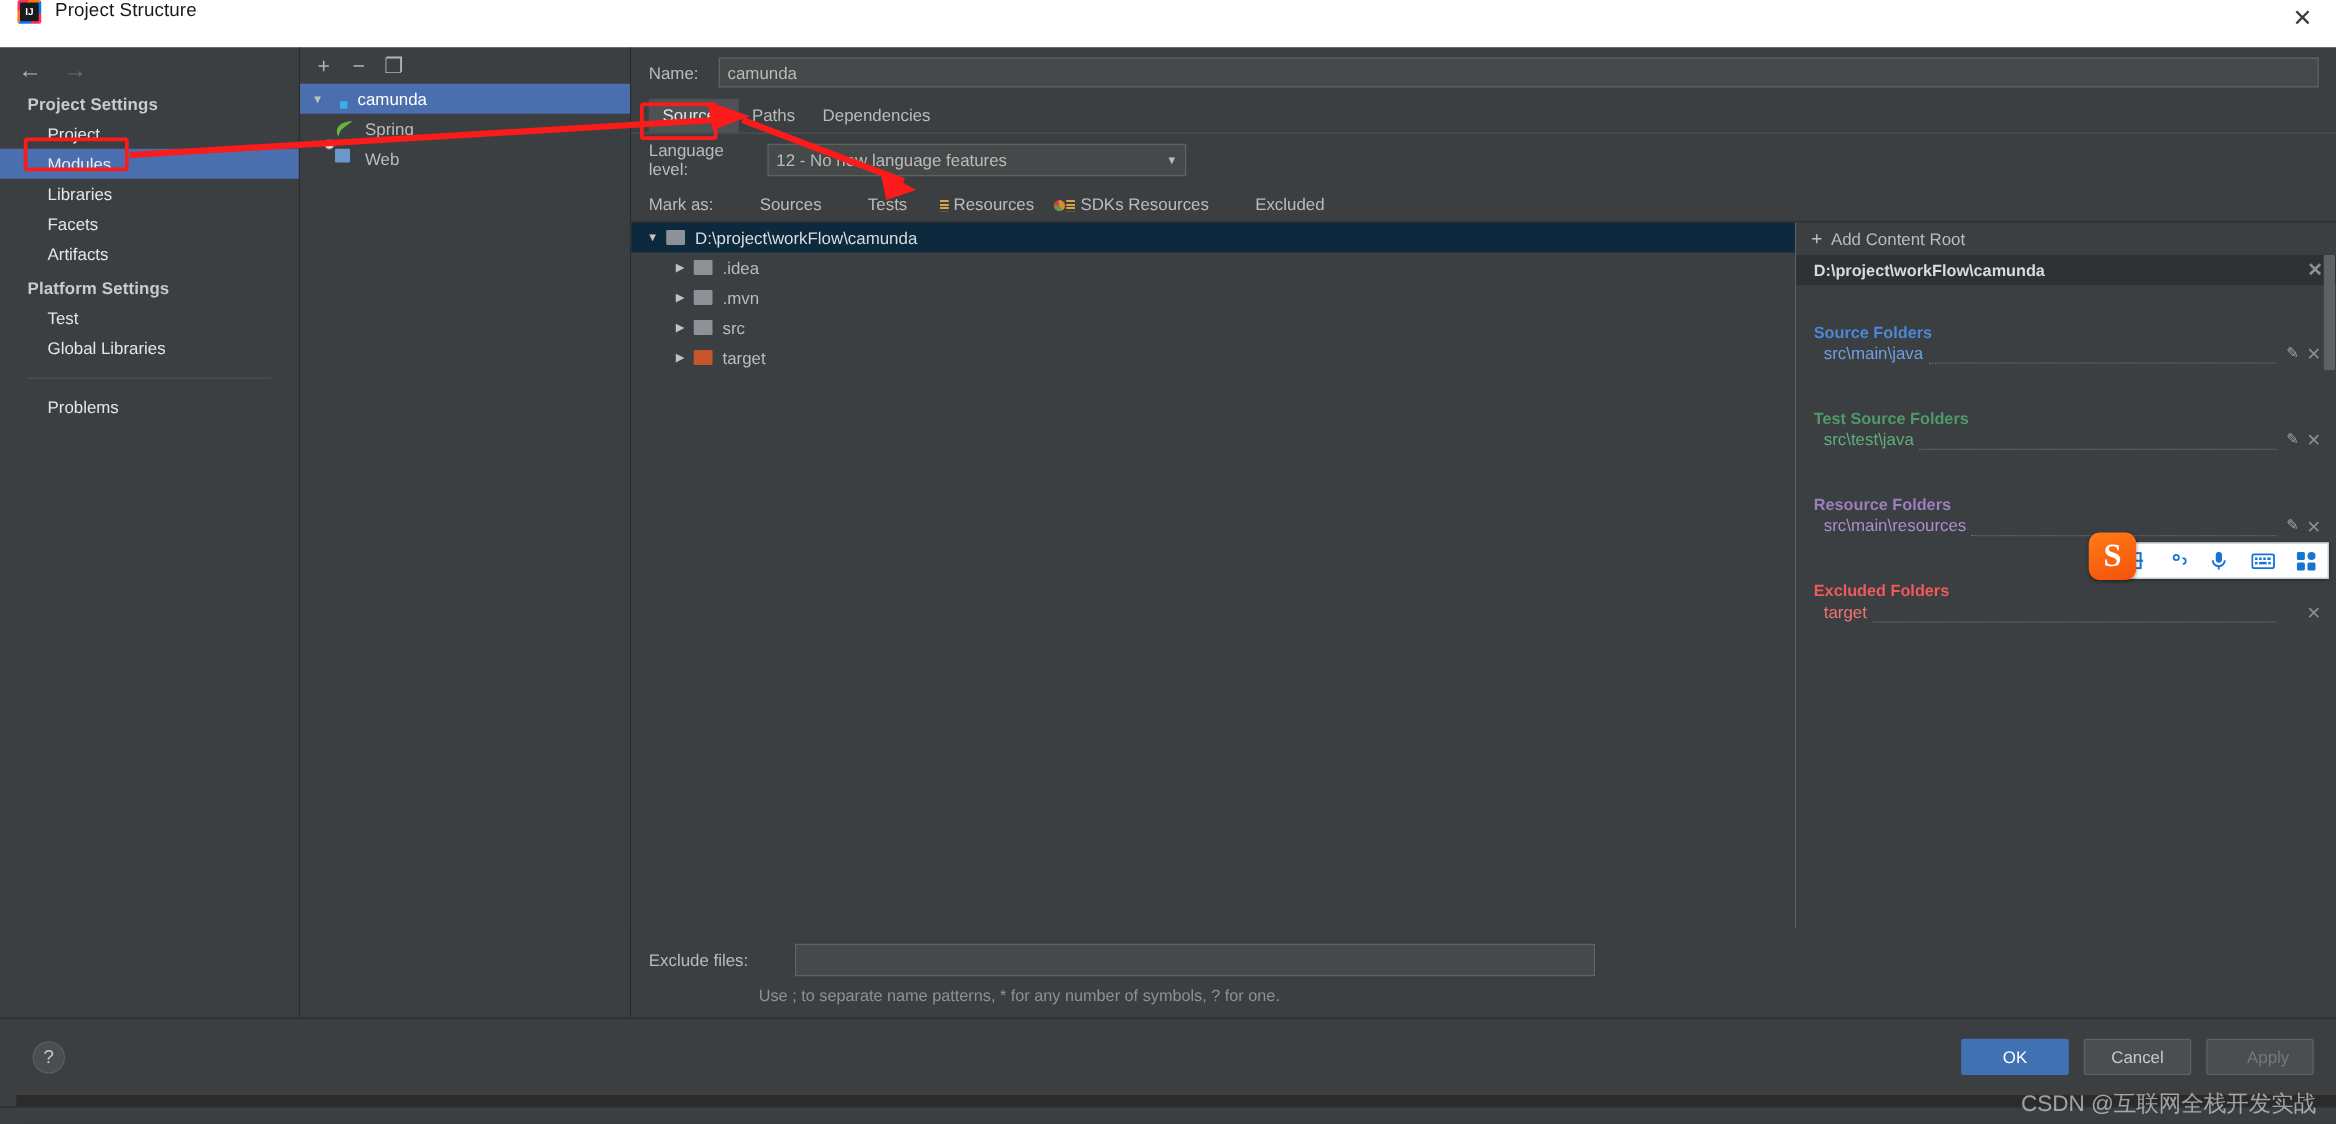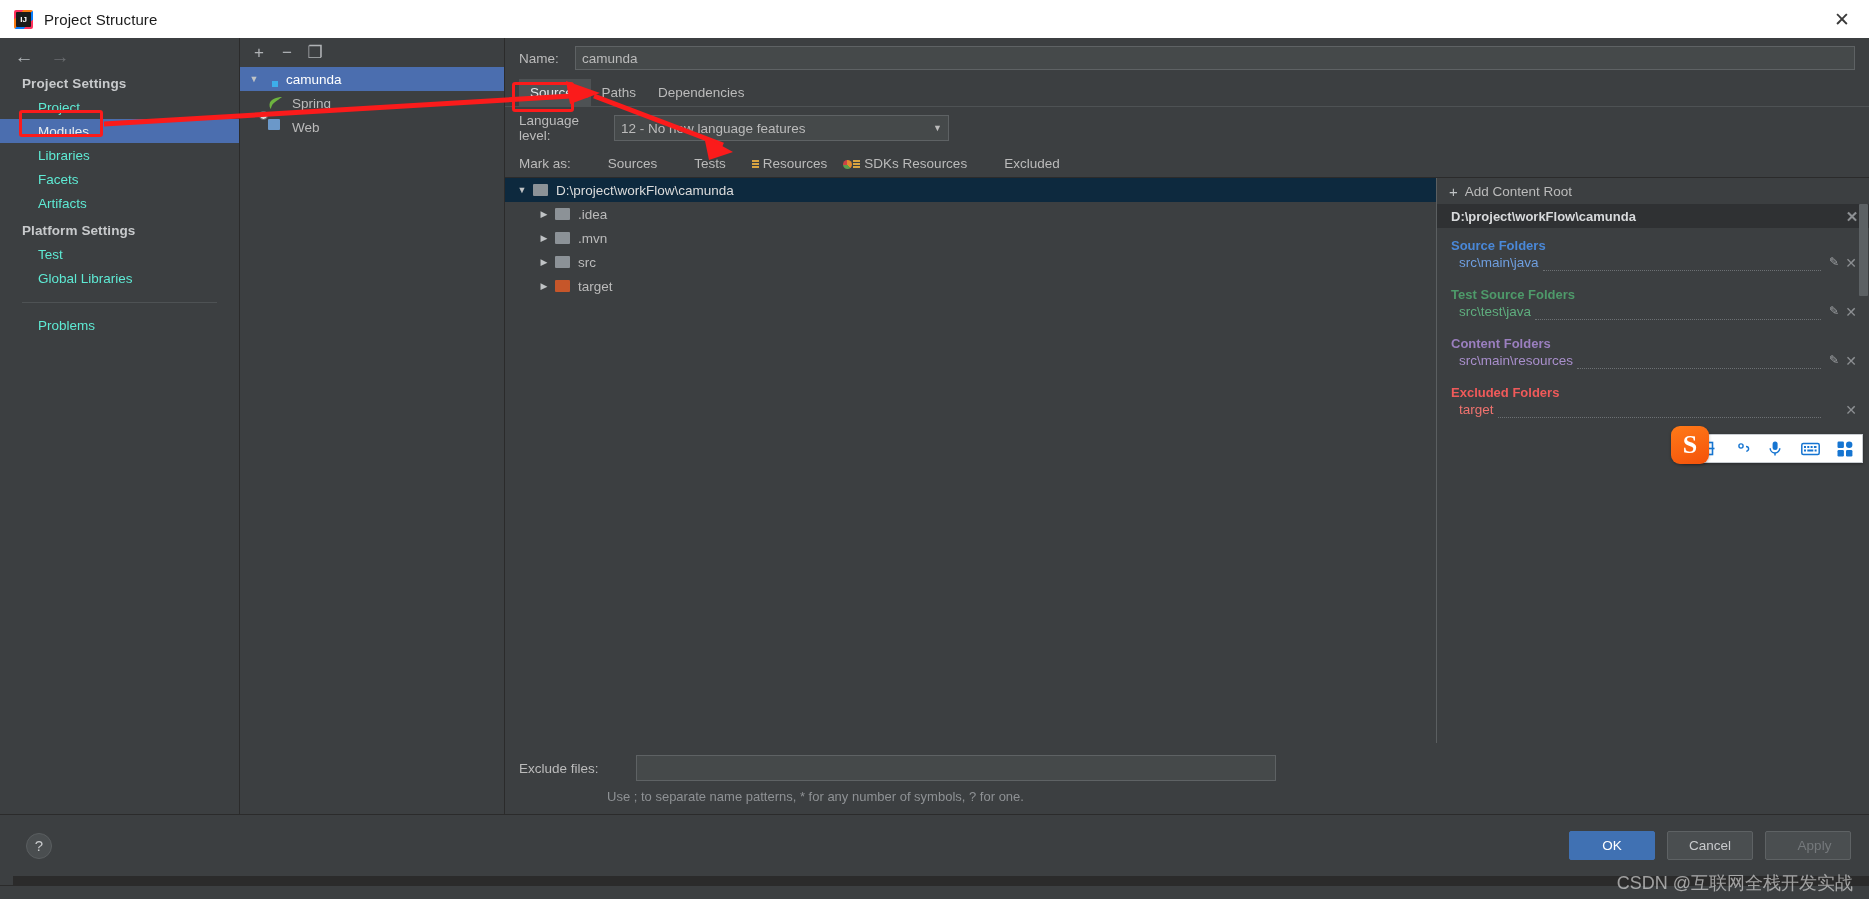--- a/index.html
+++ b/index.html
@@ -23,21 +23,21 @@
   #dialog {
     position: absolute; left: 0; top: 0;
     width: 1869px; height: 876px;
     background: #3c3f41;
     display: flex; flex-direction: column;
   }
 
   
   #titlebar {
     height: 38px; background: #ffffff;
-    display: flex; align-items: center;
+    display: flex; align-items: flex-start;
     padding: 0 10px 0 14px;
     flex: 0 0 38px;
   }
   .tb-icon {
     width: 19px; height: 19px; margin-right: 11px;
     position: relative; flex: 0 0 19px;
   }
   .tb-icon .ij {
     position:absolute; inset:0;
     background:
@@ -80,21 +80,21 @@
   .arrow-btn {
     font-size: 19px; line-height: 1; color: #b4b8bb;
     width: 20px; text-align: center;
   }
   .arrow-btn.disabled { color: #6a6d70; }
   .nav-group-title {
     font-size: 13.5px; color: #c8cacc; font-weight: bold;
     padding: 8px 0 4px 22px; letter-spacing: .1px;
   }
   .nav-item {
-    font-size: 13.5px; color: #5eead4;
+    font-size: 13.5px; color: #e5e5e5;
     padding: 4px 0 4px 38px;
     height: 24px; display: flex; align-items: center;
   }
   .nav-item.selected { background: #4b6eaf; color: #e9ecef; }
   .nav-sep { height: 1px; background: #4e5254; margin: 12px 22px 10px 22px; }
   #nav-pane .nav-bottom-fill { flex: 1; }
 
   
   #modules-pane {
     width: 265px; flex: 0 0 265px;
@@ -213,21 +213,21 @@
   #add-root-row .plus { font-size: 15px; margin-right: 7px; color: #c0c3c5; }
   #content-root-header {
     height: 24px; background: #2f3133;
     display: flex; align-items: center; justify-content: space-between;
     padding: 0 10px 0 14px;
     font-size: 13px; color: #d8dadc; font-weight: bold;
   }
   .x-btn { color: #8d9093; font-size: 15px; line-height: 1; width: 14px; text-align: center; }
   .group { padding: 10px 0 0 0; }
   .group-title {
-    font-size: 13px; font-weight: bold; padding-left: 14px; margin-bottom: 2px;
+    font-size: 13px; font-weight: bold; padding-left: 14px; margin-bottom: 2px; margin-top: 20px;
   }
   .folder-entry {
     height: 22px; display: flex; align-items: flex-start;
     padding: 0 10px 0 22px; font-size: 13.5px;
   }
   .fe-name { white-space: nowrap; }
   .fe-dots {
     flex: 1; height: 1px; margin: 0 4px;
     border-bottom: 1px dotted #6c7073; align-self: flex-end; margin-bottom: 6px;
   }
@@ -533,21 +533,21 @@
             <div class="group-title c-green">Test Source Folders</div>
             <div class="folder-entry c-green-l">
               <span class="fe-name">src\test\java</span>
               <span class="fe-dots"></span>
               <span class="fe-edit">✎</span>
               <span class="fe-x">✕</span>
             </div>
           </div>
 
           <div class="group">
-            <div class="group-title c-purple">Content Folders</div>
+            <div class="group-title c-purple">Resource Folders</div>
             <div class="folder-entry c-purple-l">
               <span class="fe-name">src\main\resources</span>
               <span class="fe-dots"></span>
               <span class="fe-edit">✎</span>
               <span class="fe-x">✕</span>
             </div>
           </div>
 
           <div class="group">
             <div class="group-title c-red">Excluded Folders</div>

